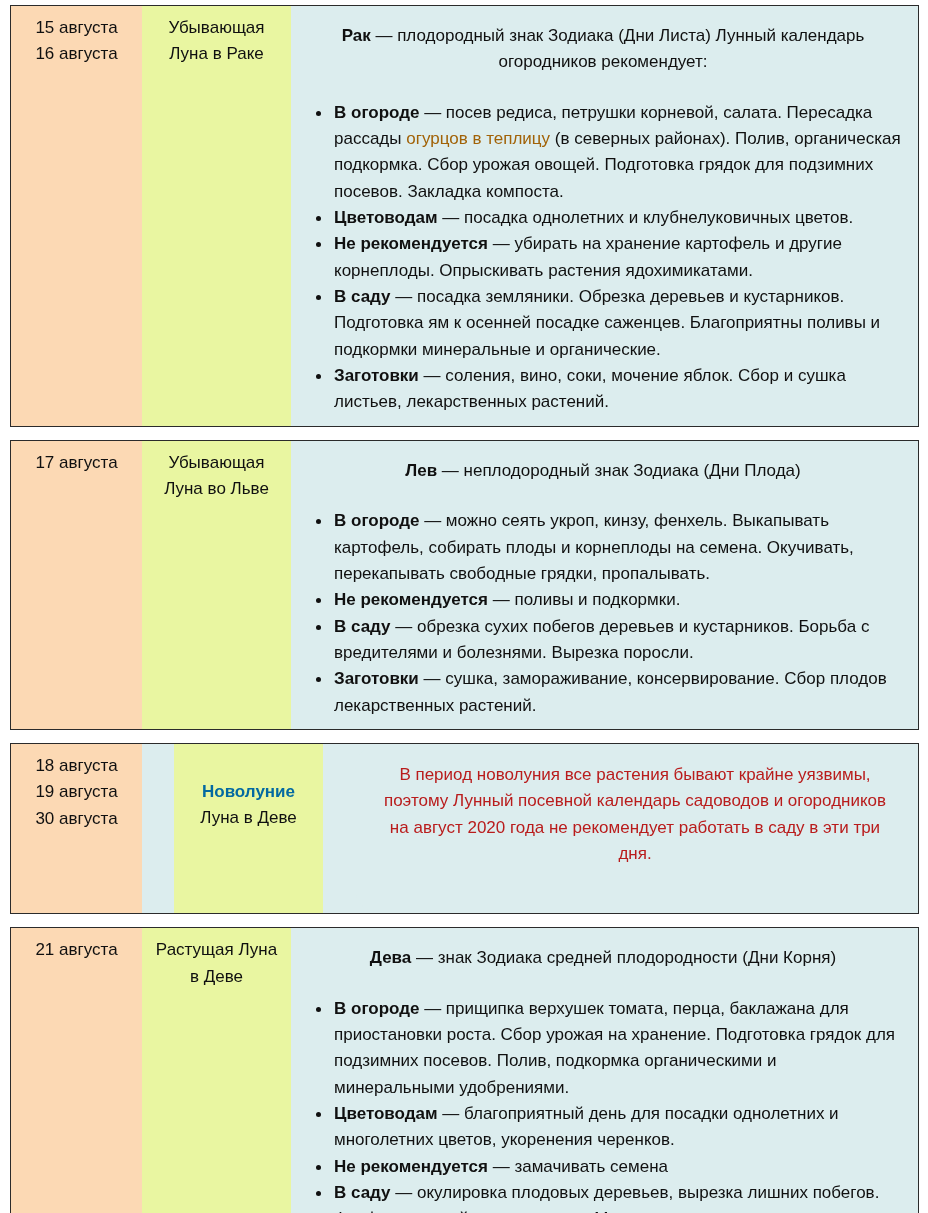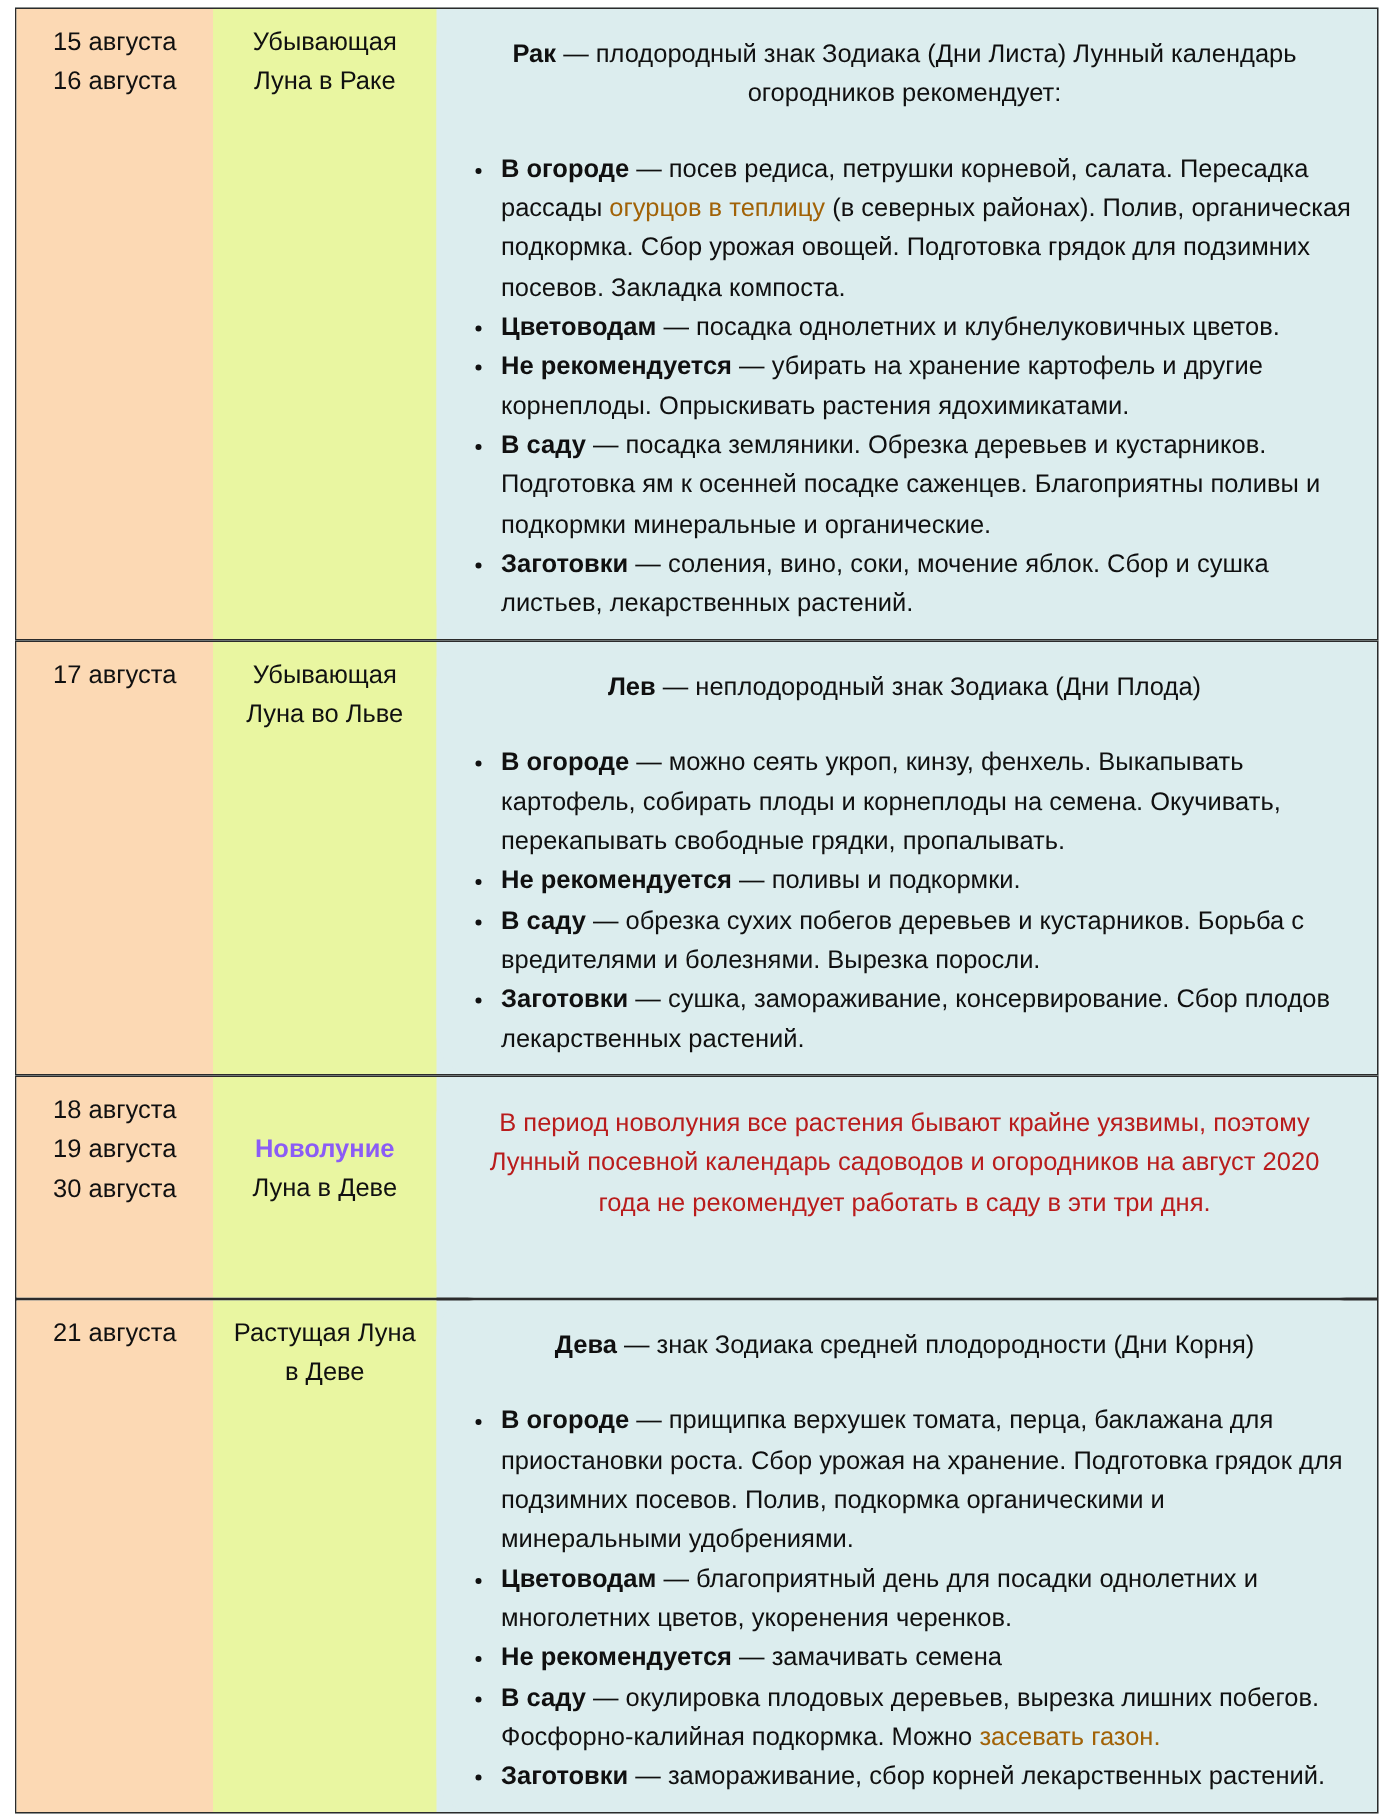--- a/index.html
+++ b/index.html
@@ -7,20 +7,21 @@
     width:928px;
     font-family:"Liberation Sans", sans-serif;
     font-size:17px;
     line-height:1.55;
     color:#101010;
   }
   .page { padding:5px 9px 4px 10px; }
   .block {
     display:flex;
     border:1px solid #2b2b2b;
+    margin-bottom:13px;
     background:#dcedee;
   }
   .block:last-child { margin-bottom:4px; }
   .cell { box-sizing:border-box; }
   .dates {
     flex:none; width:131px;
     background:#fcd9b4;
     text-align:center;
     padding:9px 4px 8px;
   }
@@ -34,24 +35,24 @@
     flex:1;
     background:#dcedee;
     padding:17px 17px 10px 14px;
     border-radius:25px;
   }
   .zheader { text-align:center; margin:0 0 24px; }
   ul.recs { margin:0; padding:0 0 0 27px; }
   ul.recs li { padding-left:2px; }
   ul.recs li::marker { font-size:0.9em; }
   b, .bold { font-weight:bold; }
-  .newmoon { font-weight:bold; color:#8b5cf6; }
+  .newmoon { font-weight:bold; color:#0369a1; }
   .warning { color:#b91c1c; text-align:center; padding:1px 4px 0; }
   .link-green { color:#a16207; cursor:pointer; text-decoration:none; }
-  .b3 { min-height:147px; }
+  .b3 { min-height:147px;gap:32px; }
   .b3 .phase { padding-top:35px; }
   .b3 .content { padding-bottom:46px; }
 </style>
 </head>
 <body>
 
 <div class="page">
 
   <div class="block">
     <div class="cell dates">

